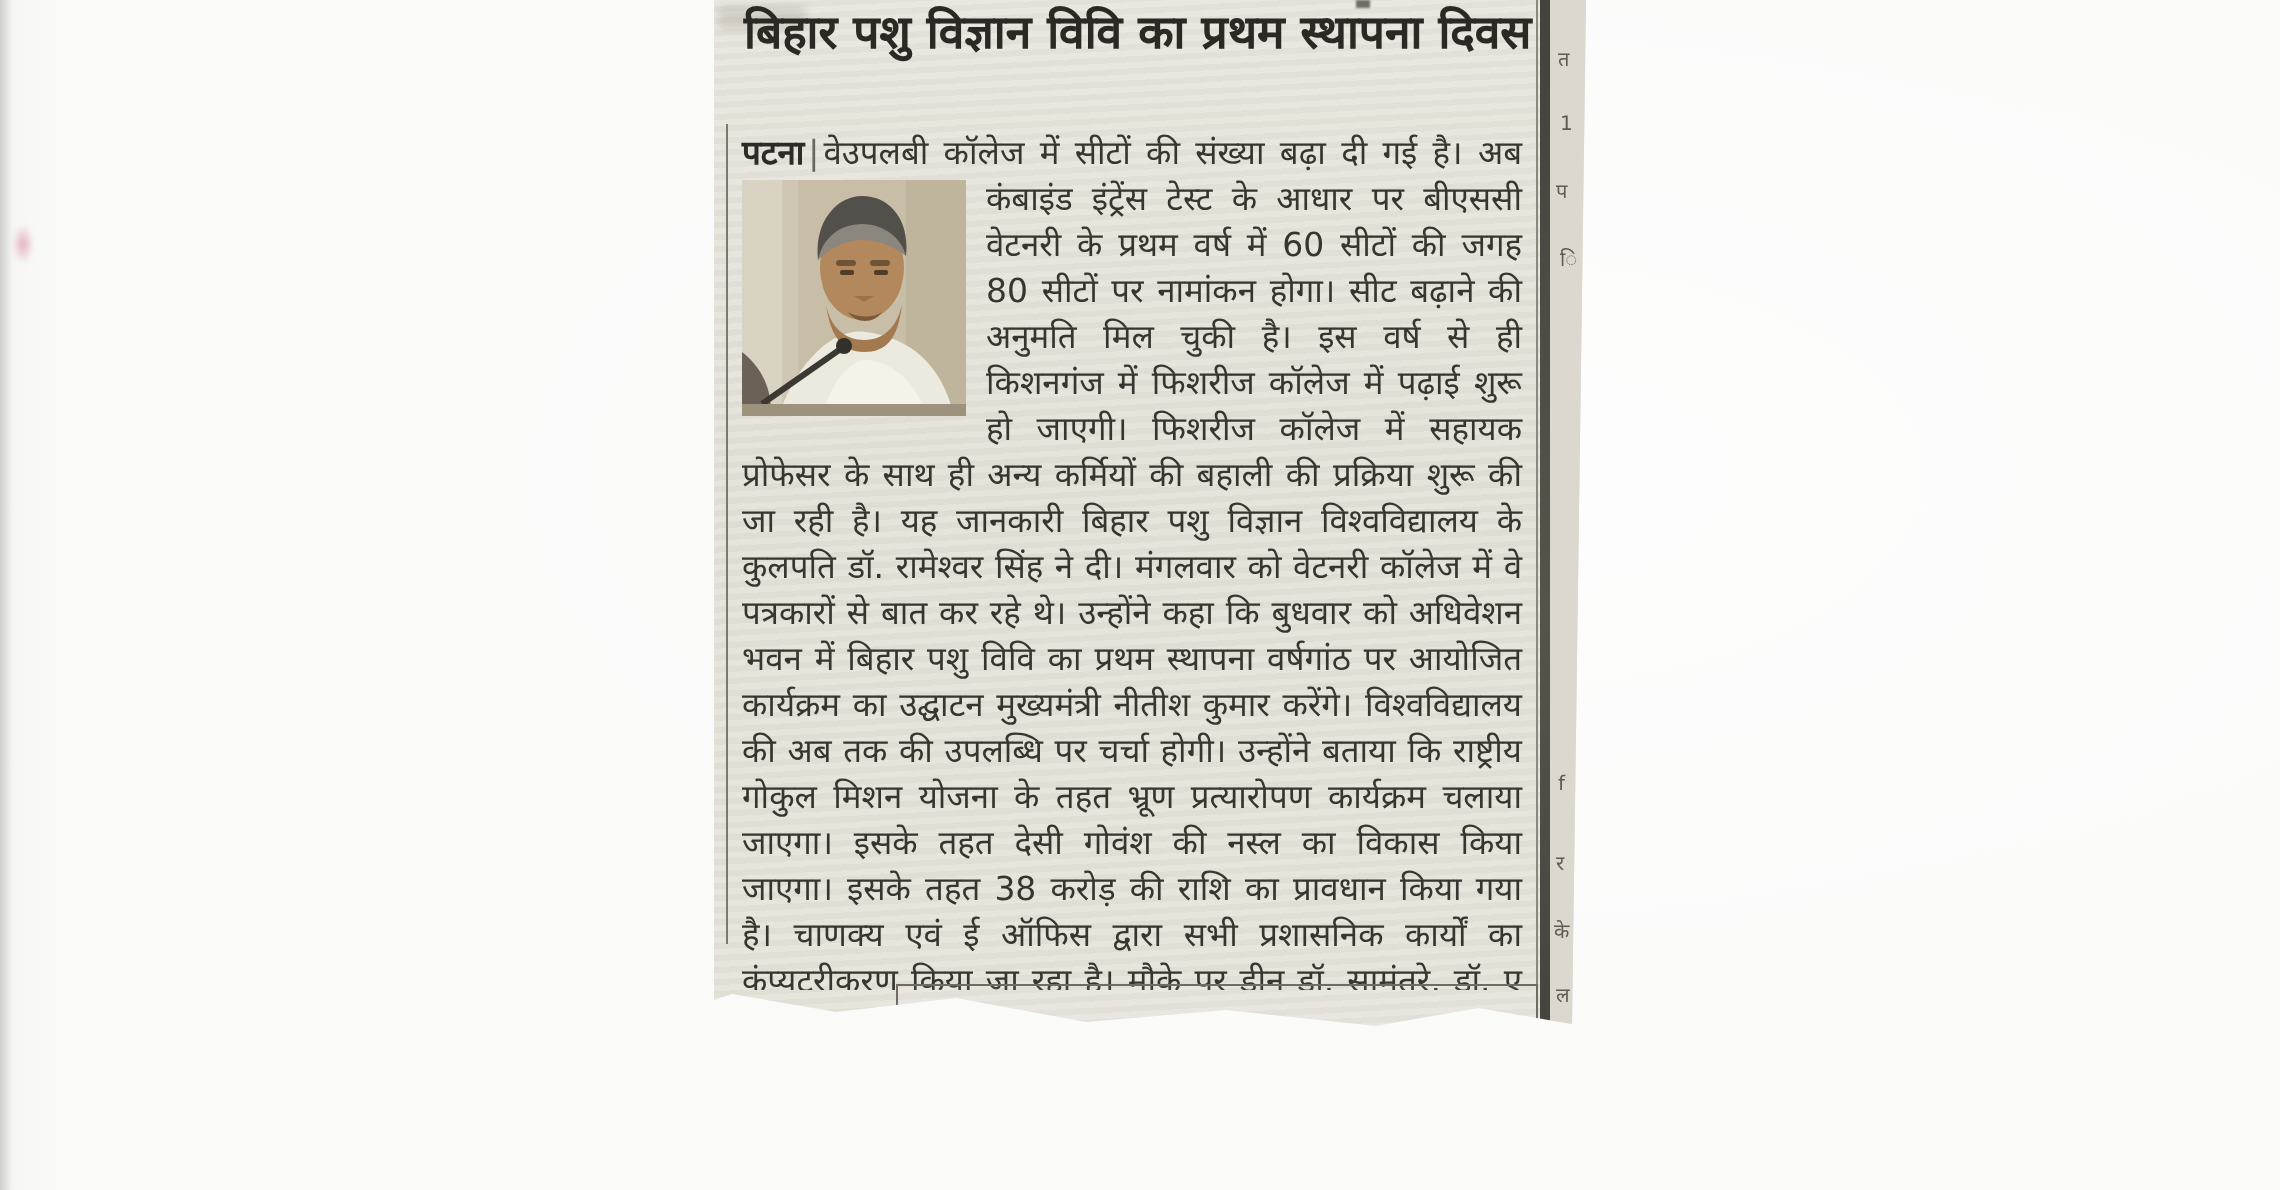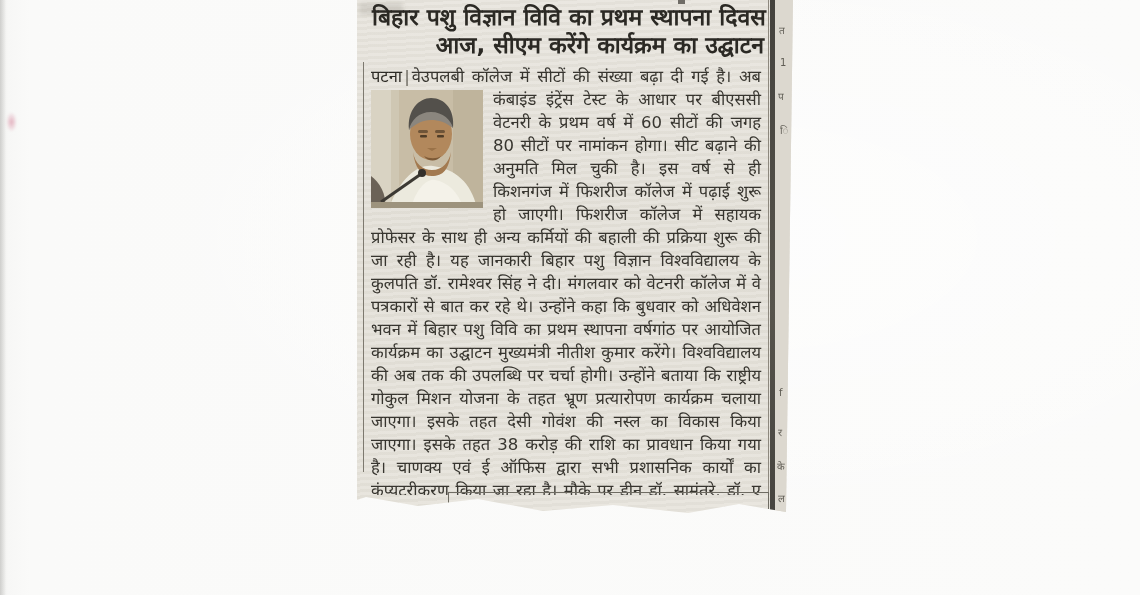--- a/index.html
+++ b/index.html
@@ -34,35 +34,35 @@
     color:#34322d;
   }
   .ghost-mark {
     position:absolute; left:2px; top:3px; width:44px; height:12px;
     background:rgba(110,105,95,.18); filter:blur(2px); border-radius:3px;
   }
   .top-speck { position:absolute; left:321px; top:0; width:7px; height:4px; background:#6f6c66; filter:blur(.5px); }
 
   .headline { position:absolute; left:15px; top:3px; width:392px;
     font-weight:bold; font-size:23px; line-height:28px; color:#2b2924; letter-spacing:0; }
-  .headline .hl { display:block; white-space:nowrap;text-align:right; }
+  .headline .hl { display:block; white-space:nowrap; }
 
   .article-border-left { position:absolute; left:6px; top:62px; width:1px; height:410px; background:#7d796f; }
   .article-border-right { position:absolute; left:411px; top:0; width:1px; height:512px; background:#8d887e; }
   .edge-dark-strip { position:absolute; left:413px; top:0; width:5px; height:514px;
     background:linear-gradient(180deg,#44423d,#57544c 60%,#46443f); }
   .edge-paper { position:absolute; left:418px; top:0; width:18px; height:516px; background:#dcd8cf; }
   .edge-frag { position:absolute; font-size:10px; color:#5f5c54; line-height:10px; }
 
   .body-text {
     position:absolute; left:10px; top:63px; width:399px; height:432px;
     font-size:16.5px; line-height:23px; text-align:justify; color:#37352f;
     padding:2px 5px 0 4px; overflow:hidden;
   }
-  .dateline { font-weight:normal; color:#2d2b26; }
+  .dateline { font-weight:bold; color:#2d2b26; }
   .pipe { color:#6a675f; padding:0 2px; }
 
   .news-photo {
     float:left; width:112px; height:118px; margin:2px 10px 3px 0;
     display:block; overflow:hidden;
   }
 
   .next-box {
     position:absolute; left:91px; top:492px; width:321px; height:26px;
     border:1px solid #6f6c63; border-bottom:none; background:rgba(255,255,255,.06);
@@ -74,21 +74,20 @@
 <div class="stage">
   <div class="left-shade"></div>
   <div class="pink-smudge"></div>
 
   <div class="clipping">
     <div class="ghost-mark"></div>
     <div class="top-speck"></div>
 
     <div class="headline">
       <span class="hl">बिहार पशु विज्ञान विवि का प्रथम स्थापना दिवस</span>
-      <span class="hl">आज, सीएम करेंगे कार्यक्रम का उद्घाटन</span>
     </div>
 
     <div class="article-border-left"></div>
     <div class="article-border-right"></div>
 
     <div class="body-text">
       <span class="dateline">पटना</span><span class="pipe">|</span><span>वेउपलबी कॉलेज में सीटों की संख्या बढ़ा दी गई है। अब </span><span class="news-photo"><svg width="112" height="118" viewBox="0 0 112 118" xmlns="http://www.w3.org/2000/svg">
           <rect width="112" height="118" fill="#c8bda6"></rect>
           <rect x="0" y="0" width="24" height="118" fill="#d9d3c3"></rect>
           <rect x="20" y="0" width="8" height="118" fill="#cfc7b3"></rect>

